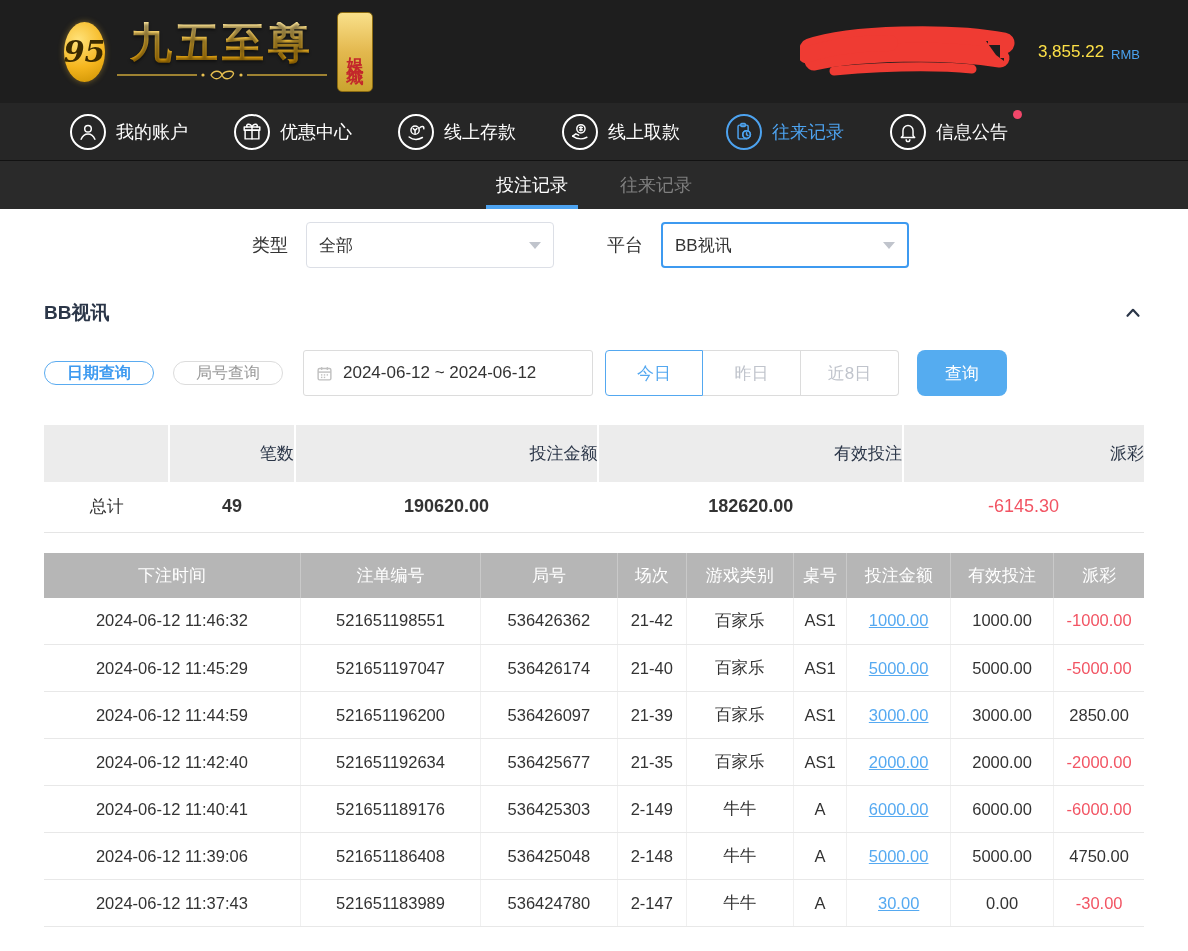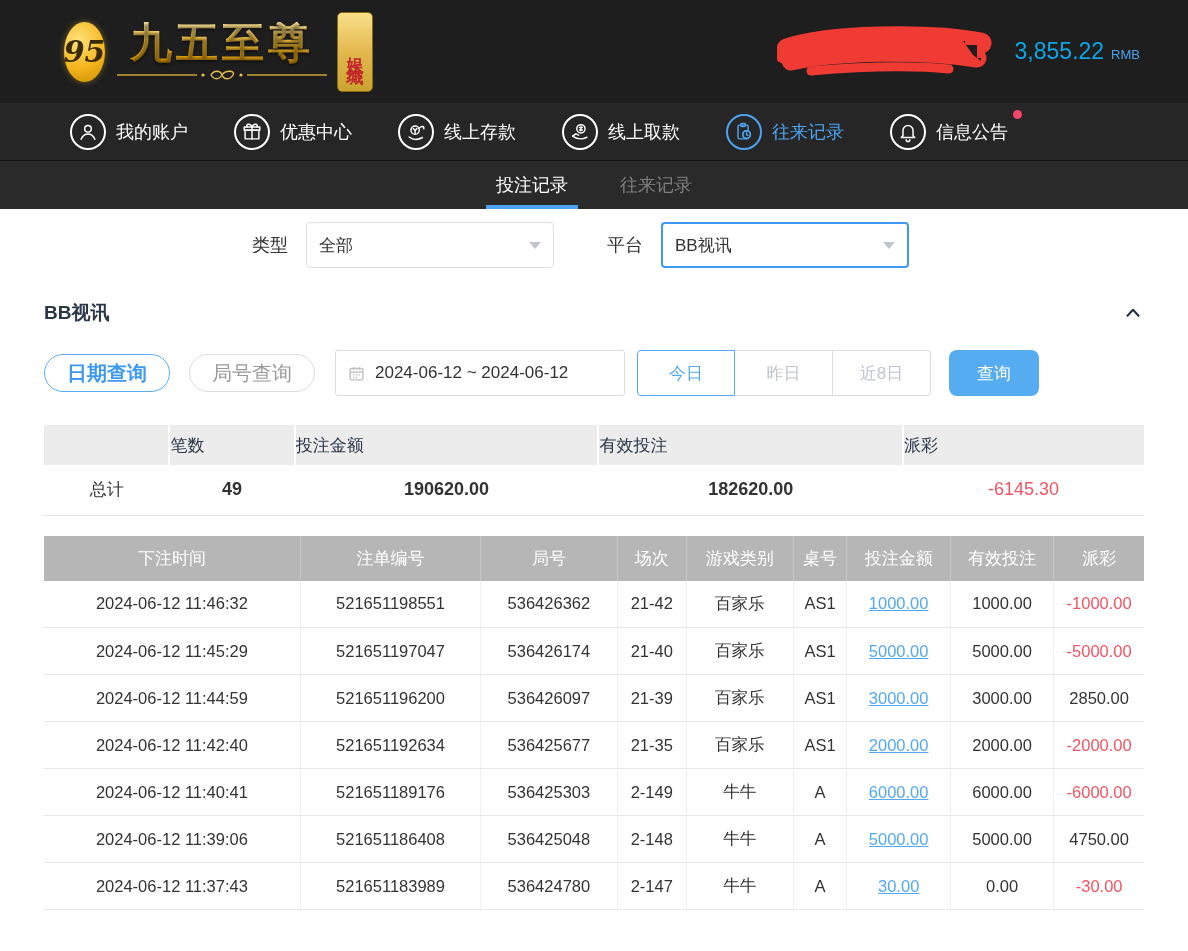--- a/index.html
+++ b/index.html
@@ -21,21 +21,21 @@
                 -webkit-background-clip:text; background-clip:text; color:transparent;
                 text-shadow:0 2px 3px rgba(0,0,0,.45); }
   .logo-flourish { width:210px; height:14px; margin-top:4px; }
   .logo-badge { width:36px; height:80px; margin-left:10px; border-radius:5px;
                 background:linear-gradient(180deg,#f9e08a,#e3b84e 50%,#caa42f);
                 border:1px solid #8a6a12; display:flex; align-items:center; justify-content:center; }
   .logo-badge span { writing-mode:vertical-lr; font-size:17px; font-weight:bold;
                      color:#c3272b; letter-spacing:5px; }
   .balance-area { display:flex; align-items:center; margin-right:48px; }
   .scribble { width:224px; height:54px; margin-right:14px; }
-  .balance-amount { color:#0ea5e9; font-size:23px; }
+  .balance-amount { color:#fde047; font-size:17px; }
   .balance-currency { color:#4aa1ee; font-size:13px; margin-left:7px; padding-top:6px; }
 
   
   .navbar { height:58px; background:#262626; display:flex; align-items:center;
             padding-left:70px; border-bottom:1px solid #121212; }
   .nav-item { display:flex; align-items:center; margin-right:46px; color:#fff;
               cursor:pointer; position:relative; }
   .nav-item.active { color:#4da3f0; }
   .nav-icon { width:36px; height:36px; border:2px solid currentColor; border-radius:50%;
               display:flex; align-items:center; justify-content:center; margin-right:10px; }
@@ -68,22 +68,22 @@
   
   .section-head { margin:30px 44px 0 44px; display:flex; align-items:center;
                   justify-content:space-between; height:30px; }
   .section-title { font-size:19px; font-weight:bold; color:#2b3648; }
   .collapse-btn { cursor:pointer; display:flex; }
   .collapse-btn svg { stroke:#2b3648; fill:none; stroke-width:2.4; stroke-linecap:round;
                       stroke-linejoin:round; }
 
   
   .query-row { margin:22px 44px 0 44px; display:flex; align-items:center; height:46px; }
-  .pill { height:38px; padding:0 22px; border-radius:19px; display:flex; align-items:center;
-          font-size:20px; cursor:pointer; background:#fff; }
+  .pill { height:24px; padding:0 22px; border-radius:19px; display:flex; align-items:center;
+          font-size:16px; cursor:pointer; background:#fff; }
   .pill.active { border:1px solid #5aabf0; color:#3d9af0; font-weight:bold; }
   .pill.inactive { border:1px solid #dcdcdc; color:#999; margin-left:19px; }
   .date-input { margin-left:20px; width:290px; height:46px; border:1px solid #dcdcdc;
                 border-radius:3px; display:flex; align-items:center; padding:0 12px;
                 cursor:pointer; background:#fff; }
   .date-input svg { margin-right:10px; }
   .date-text { font-size:17px; color:#333; }
   .btn-group { display:flex; margin-left:12px; }
   .btn-group .gbtn { width:98px; height:46px; display:flex; align-items:center; justify-content:center;
                      font-size:17px; color:#c0c4cc; border:1px solid #dcdcdc; border-left:none;
@@ -91,21 +91,21 @@
   .btn-group .gbtn:first-child { border-left:1px solid #dcdcdc; border-radius:4px 0 0 4px; }
   .btn-group .gbtn:last-child { border-radius:0 4px 4px 0; }
   .btn-group .gbtn.active { border:1px solid #54a8f0; color:#54a8f0; }
   .search-btn { margin-left:18px; width:90px; height:46px; background:#55acf0; color:#fff;
                 font-size:17px; border:none; border-radius:8px; cursor:pointer; }
 
   
   table { border-collapse:collapse; table-layout:fixed; }
   .summary-table { width:1100px; margin:29px 44px 0 44px; }
   .summary-table th { background:#ececec; color:#2b3648; font-size:17px; font-weight:normal;
-                      height:40px; border-right:2px solid #fff; text-align:left; }
+                      height:57px; border-right:2px solid #fff; text-align:right; }
   .summary-table th:last-child { border-right:none; }
   .summary-table td { height:50px; text-align:center; font-size:18px; color:#333;
                       border-bottom:1px solid #e5e5e5; background:#fff; }
   .summary-table td.bold { font-weight:bold; }
   .summary-table td.label-cell { font-size:17px; font-weight:normal; }
 
   
   .main-table { width:1100px; margin:20px 44px 0 44px; }
   .main-table th { background:#b6b6b6; color:#fff; font-size:17px; font-weight:normal;
                    height:45px; border-right:1px solid #c9c9c9; text-align:center; }

